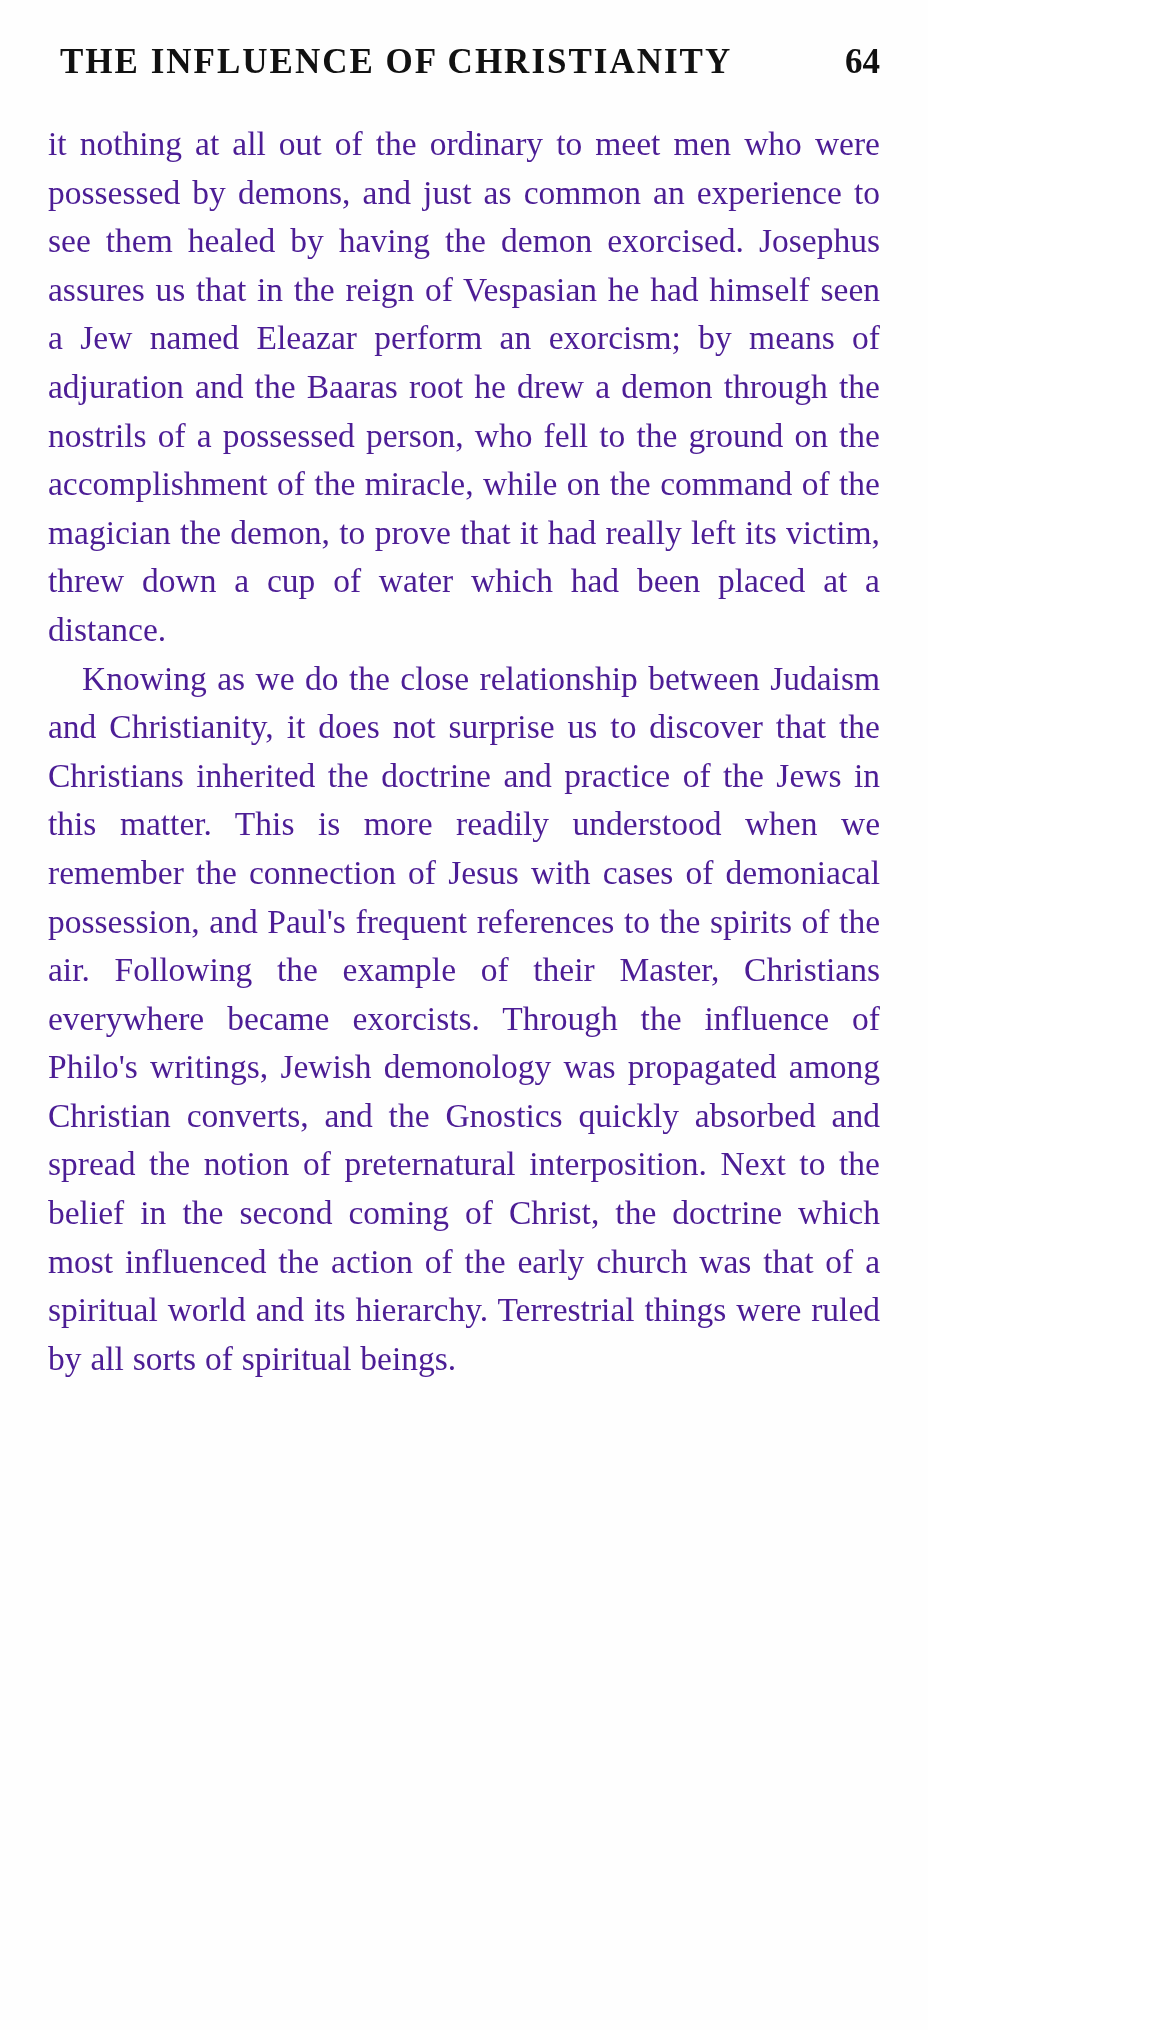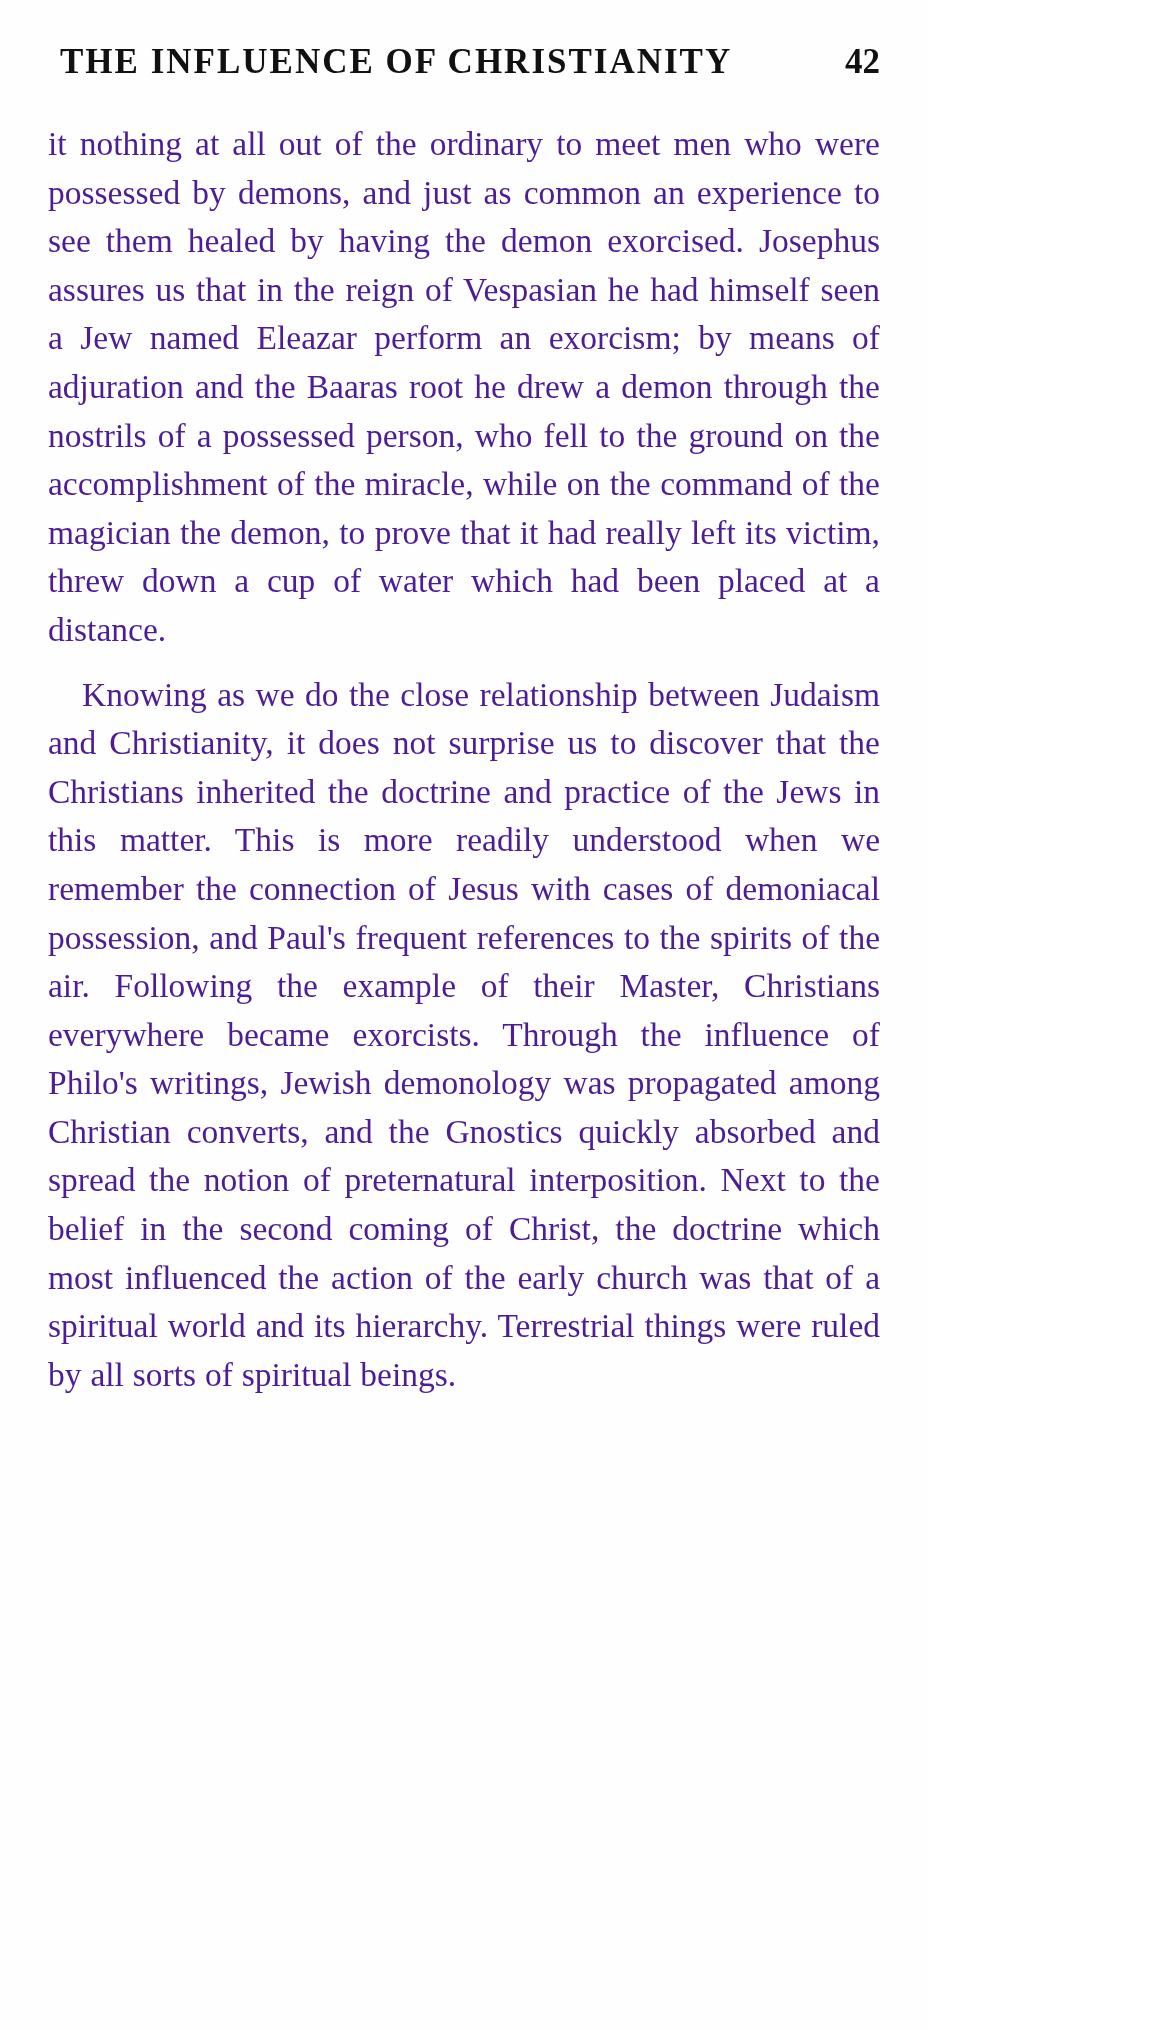--- a/index.html
+++ b/index.html
@@ -56,38 +56,38 @@
     line-height: 48.6px;
     text-align: justify;
     text-justify: inter-word;
     word-spacing: 0.5px;
     color: #4c1d95;
   }
   p.para.indent {
     text-indent: 34px;
   }
   p.para + p.para {
-    margin-top: 16px;
+    margin-top: 0;
   }
   
   p.para::after {
     content: "";
     display: inline-block;
     width: 100%;
   }
   p.nostretch::after { content: none; display: none; }
 </style>
 </head>
 <body>
 
 <div class="page">
 
   <div class="running-head">
     <span class="head-title">THE  INFLUENCE  OF  CHRISTIANITY</span>
-    <span class="head-folio">42</span>
+    <span class="head-folio">64</span>
   </div>
 
   <div class="body-block">
     <p class="para nostretch">it nothing at all out of the ordinary to meet men who were possessed by demons, and just as common an experience to see them healed by having the demon exorcised.  Josephus assures us that in the reign of Vespasian he had himself seen a Jew named Eleazar perform an exorcism; by means of adjuration and the Baaras root he drew a demon through the nostrils of a possessed person, who fell to the ground on the accomplishment of the miracle, while on the command of the magician the demon, to prove that it had really left its victim, threw down a cup of water which had been placed at a distance.</p>
     <p class="para indent nostretch">Knowing as we do the close relationship between Judaism and Christianity, it does not surprise us to discover that the Christians inherited the doctrine and practice of the Jews in this matter.  This is more readily understood when we remember the connection of Jesus with cases of demoniacal possession, and Paul's frequent references to the spirits of the air.  Following the example of their Master, Christians everywhere became exorcists.  Through the influence of Philo's writings, Jewish demonology was propagated among Christian converts, and the Gnostics quickly absorbed and spread the notion of preternatural interposition.  Next to the belief in the second coming of Christ, the doctrine which most influenced the action of the early church was that of a spiritual world and its hierarchy.  Terrestrial things were ruled by all sorts of spiritual beings.</p>
   </div>
 
 </div>
 
 </body></html>

